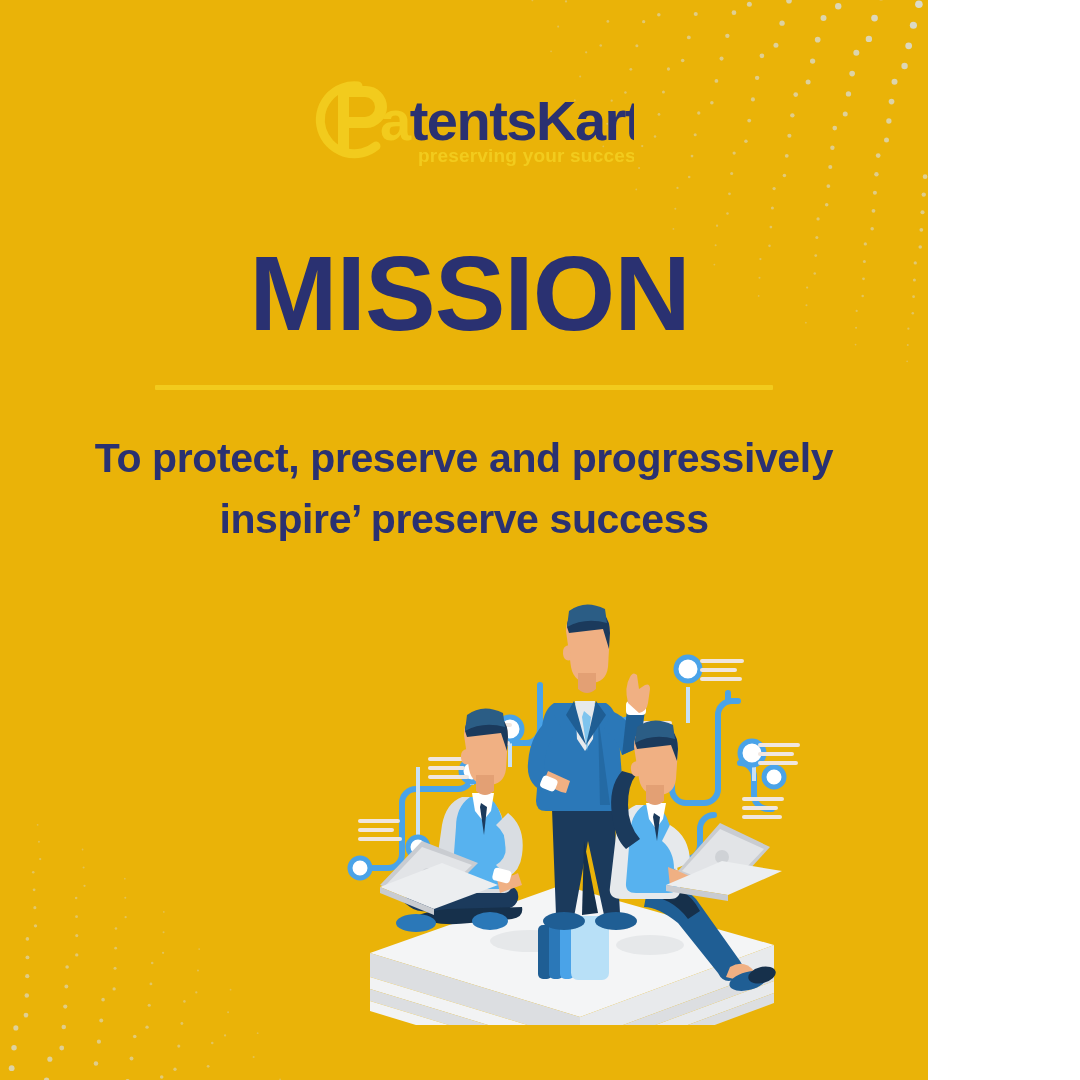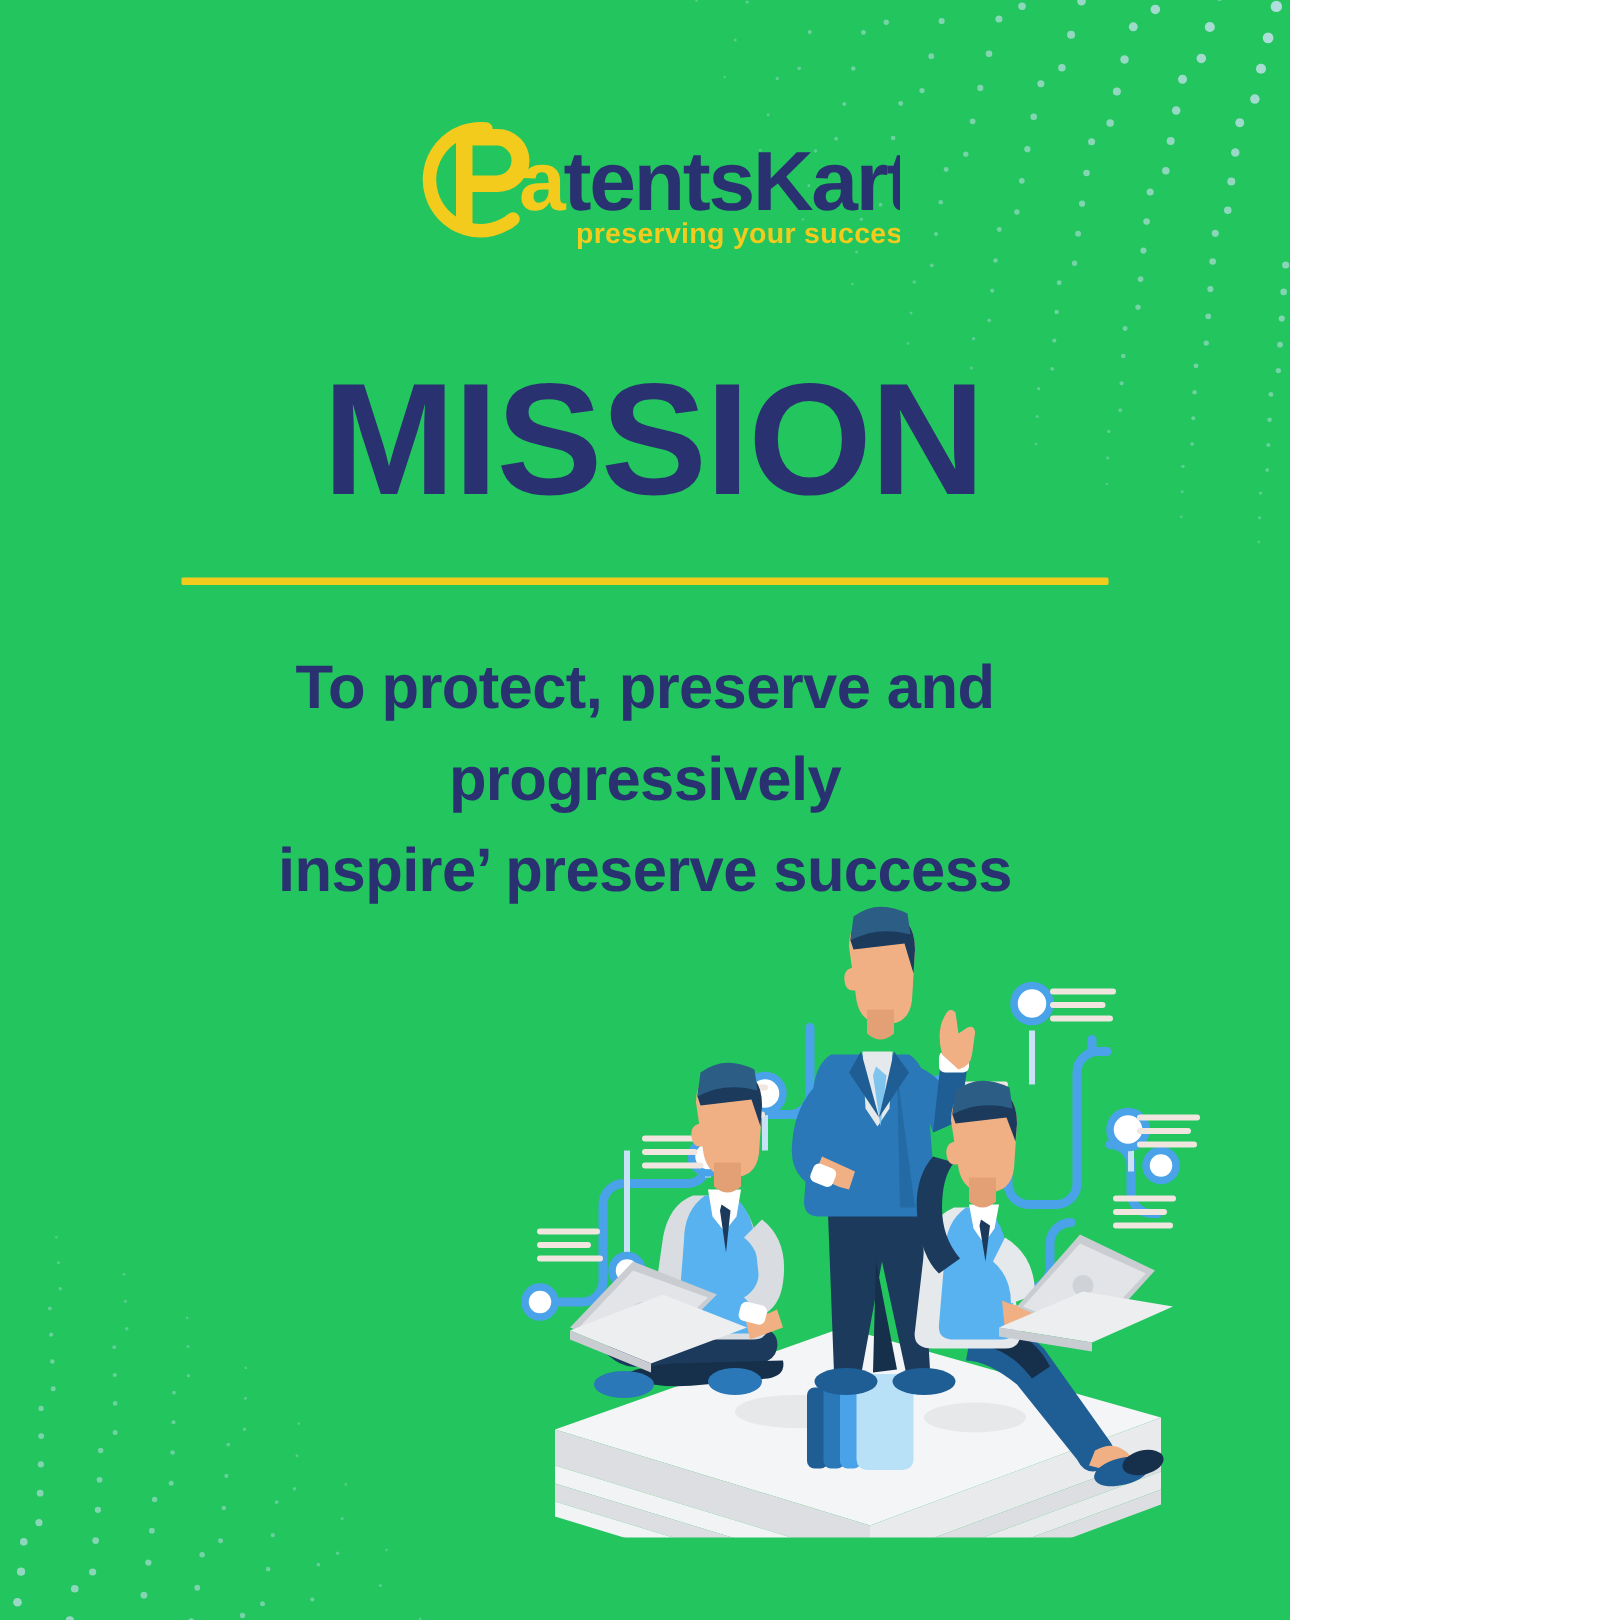--- a/index.html
+++ b/index.html
@@ -4,21 +4,21 @@
 <title>PatentsKart Mission</title>
 <style>
   * { margin:0; padding:0; box-sizing:border-box; }
   html,body { width:1080px; height:1080px; }
   body {
     background:#ffffff;
     font-family:"Liberation Sans", sans-serif;
     overflow:hidden;
     position:relative;
   }
-  .canvas { position:relative; width:860px; height:1080px; background:#22c55e; overflow:hidden; }
+  .canvas { position:relative; width:928px; height:1080px; background:#eab308; overflow:hidden; }
 
   
   .deco { position:absolute; pointer-events:none; }
   #deco-top-right { top:-230px; right:-180px; width:620px; height:620px; }
   #deco-bottom-left { bottom:-235px; left:-210px; width:560px; height:560px; }
   #deco-dot-grid { top:808px; left:962px; width:120px; height:280px; }
 
   
   .logo-wrap {
     position:absolute; left:0; right:0; top:72px;

